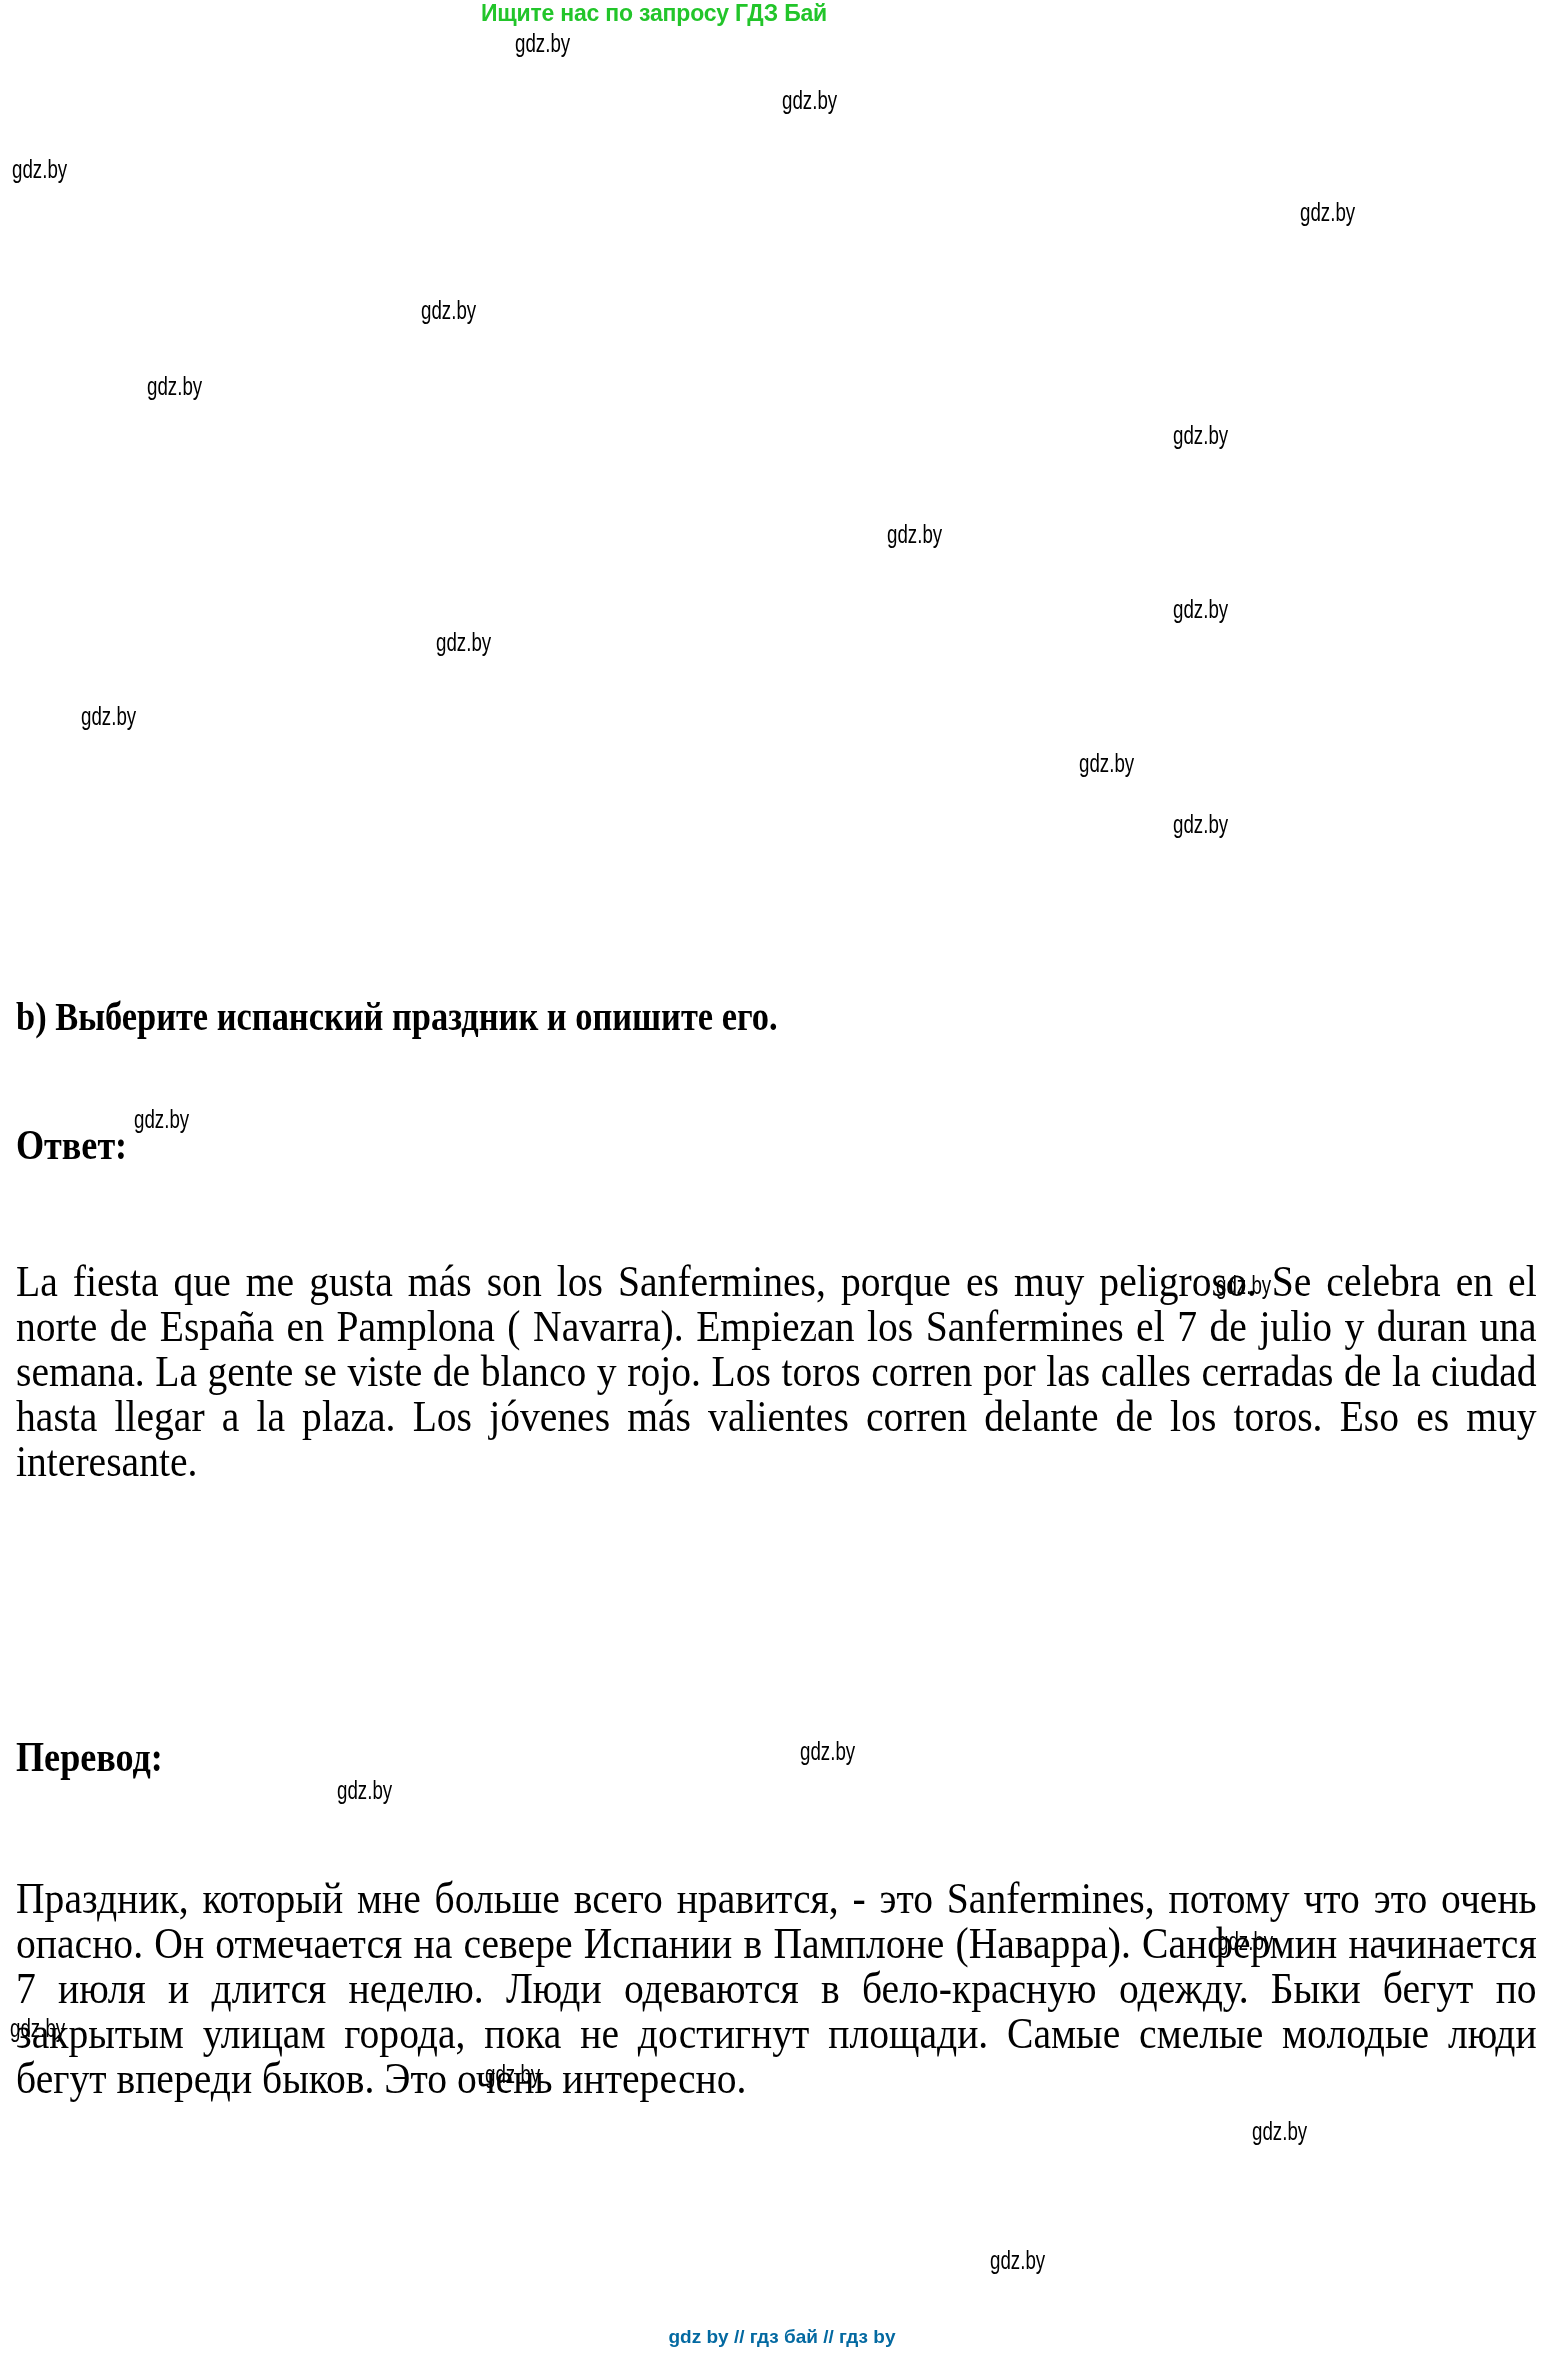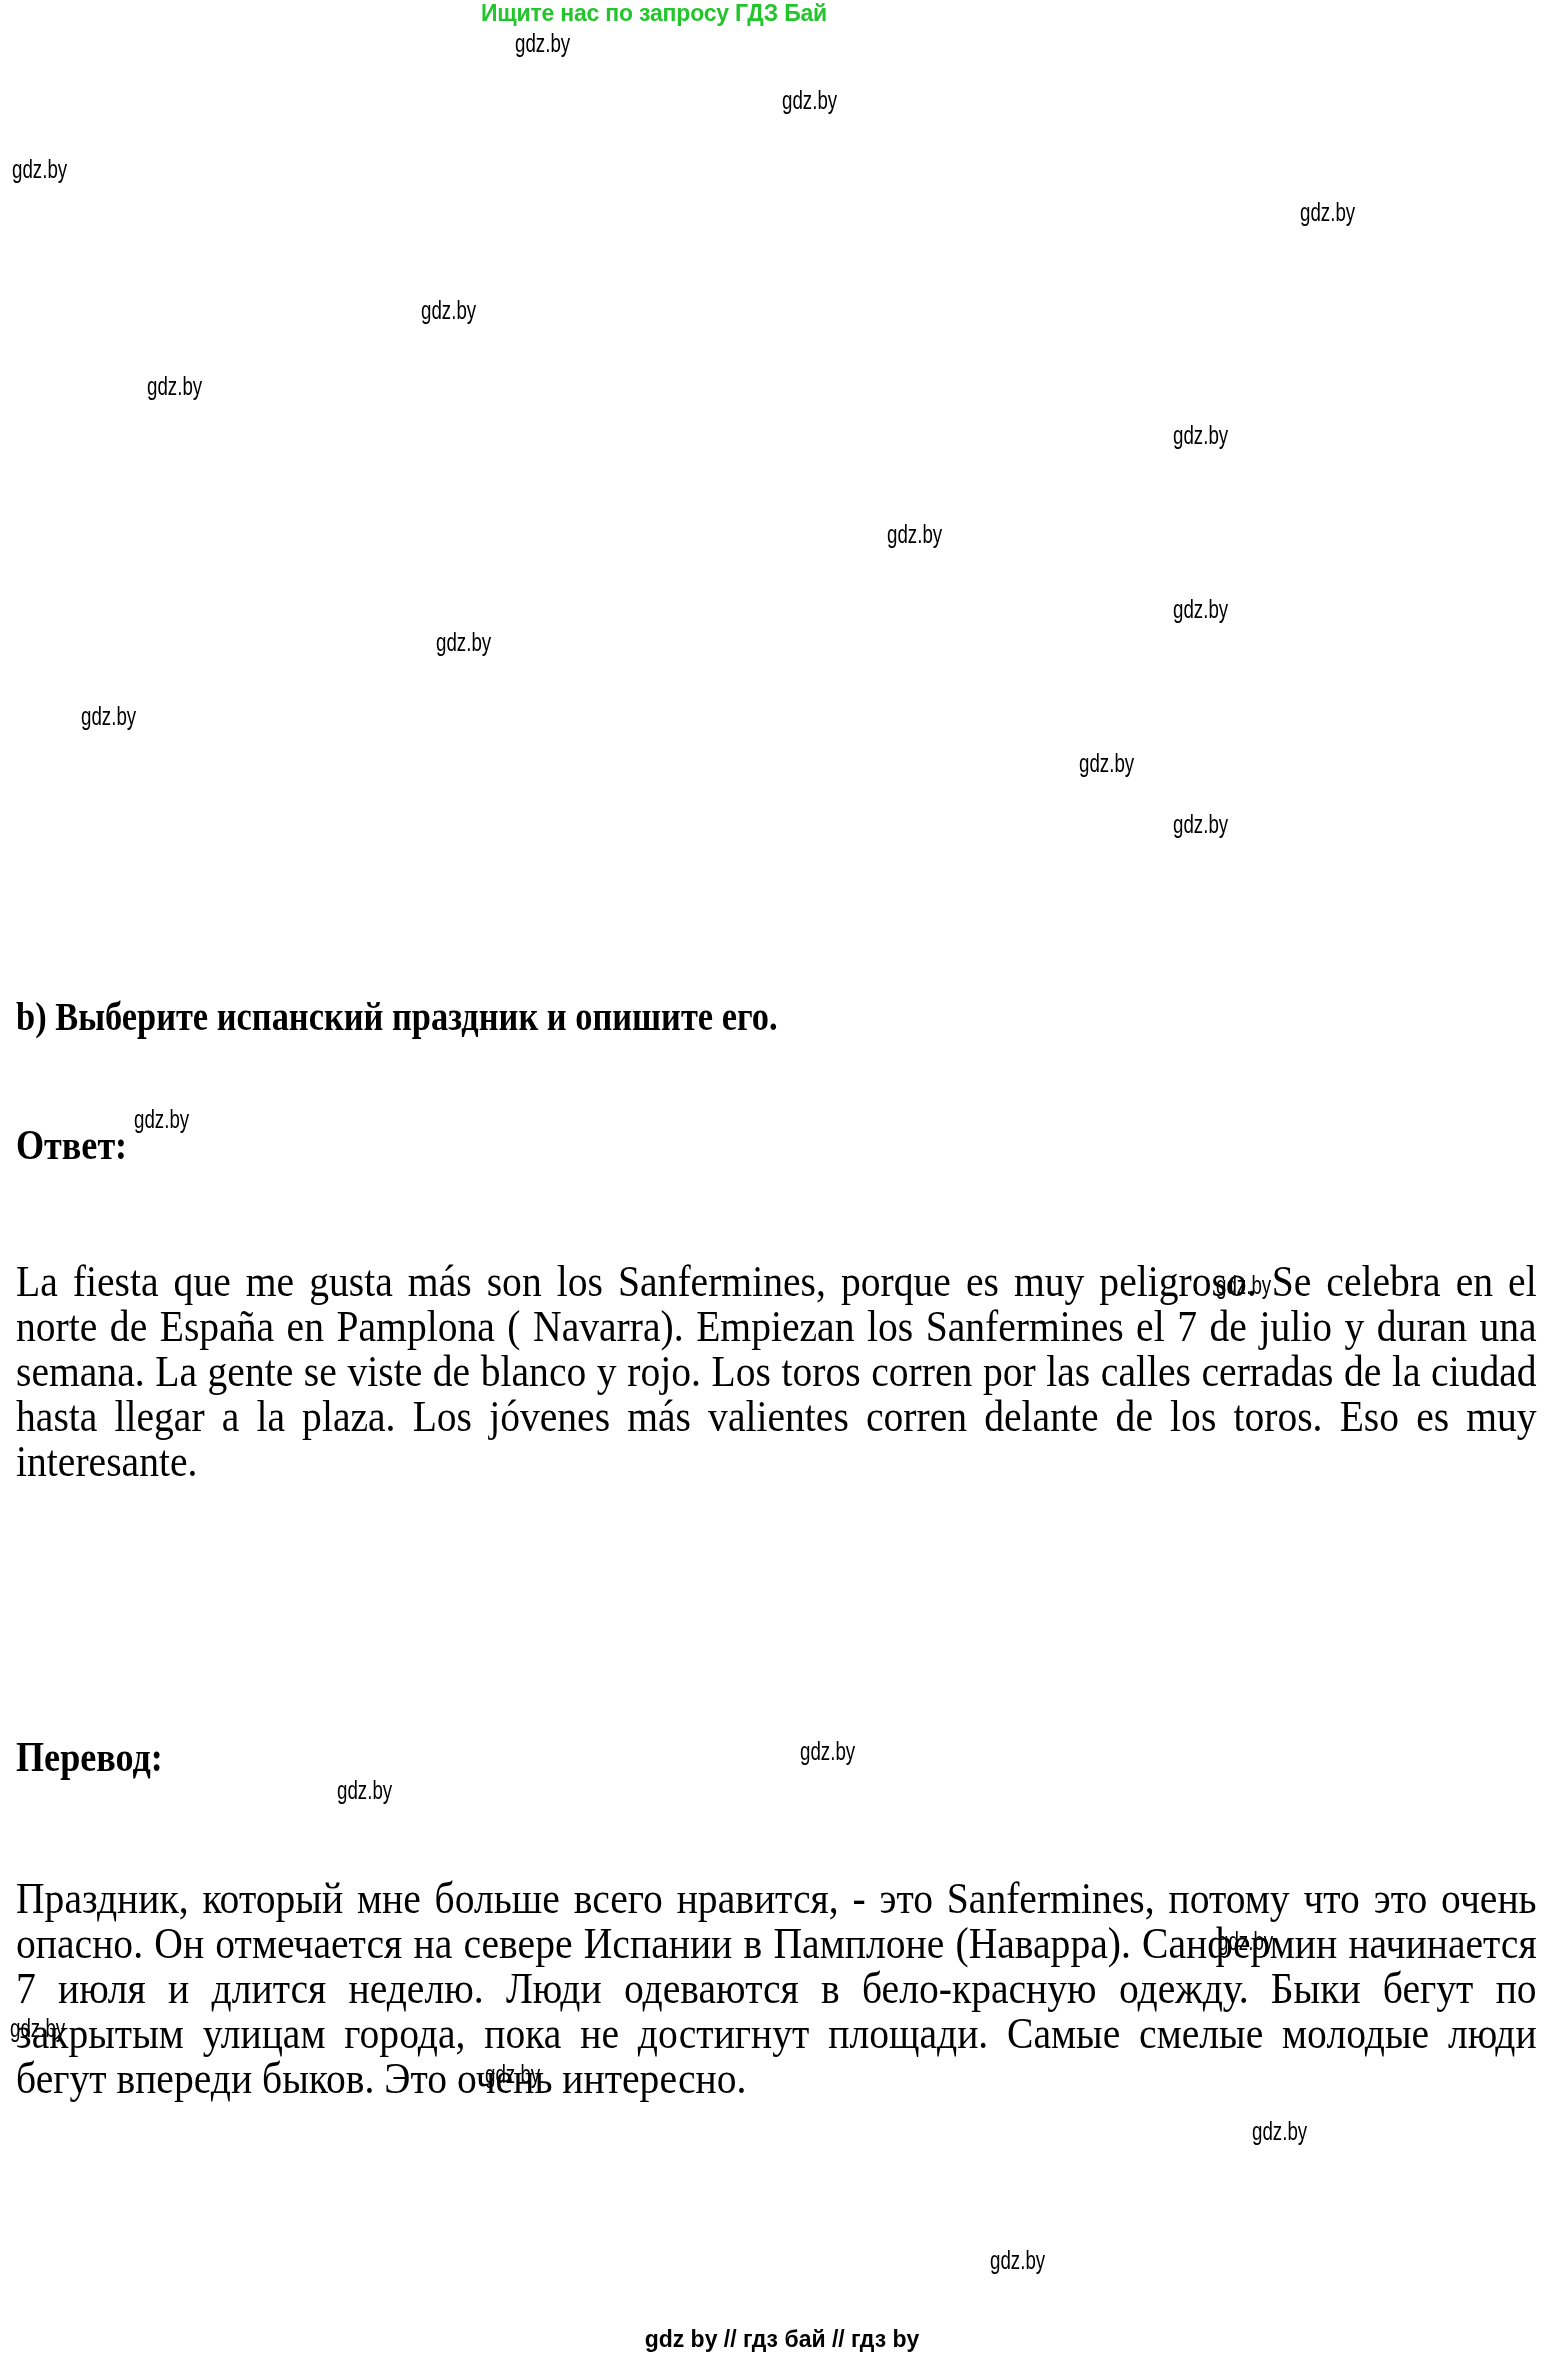--- a/index.html
+++ b/index.html
@@ -35,23 +35,23 @@
   }
 
   
   .site-footer {
     position: absolute;
     left: 0px;
     top: 2326px;
     width: 1564px;
     text-align: center;
     font-family: "Liberation Sans", sans-serif;
-    font-size: 23px;
-    font-weight: 700;
-    color: #000000;
+    font-size: 19px;
+    font-weight: 700;
+    color: #0369a1;
     white-space: nowrap;
   }
 
   
   .wm {
     position: absolute;
     font-family: "Liberation Sans", sans-serif;
     font-size: 26px;
     font-weight: 400;
     color: #000000;

